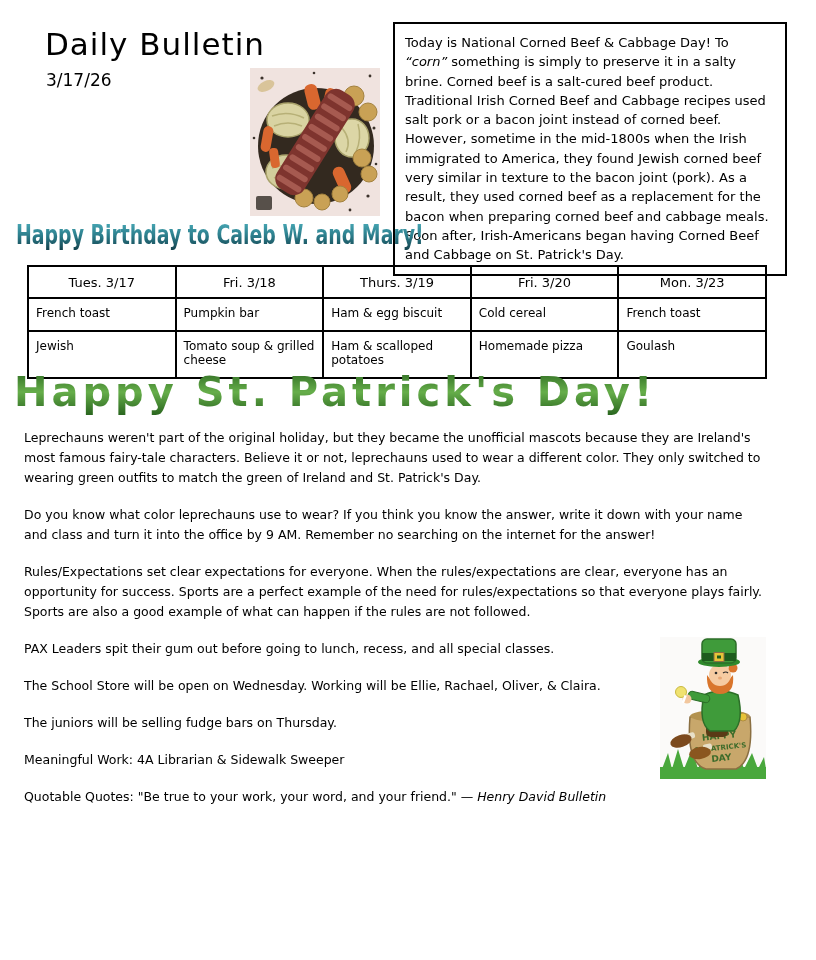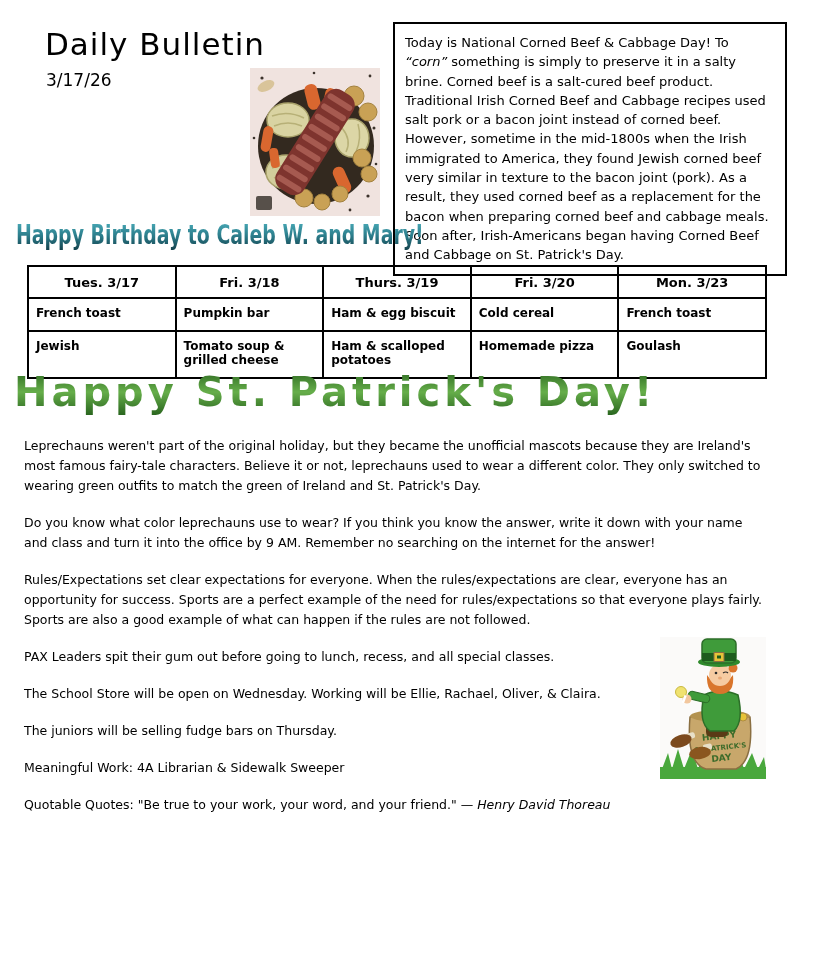--- a/index.html
+++ b/index.html
@@ -17,37 +17,37 @@
 
   .info-box{position:absolute;left:393px;top:22px;width:370px;min-height:212px;border:2px solid #000;
             padding:9px 10px;font-size:13px;line-height:19.3px;}
   .info-box i{font-style:italic;}
 
   .birthday{position:absolute;left:16px;top:219px;font-size:27px;font-weight:bold;
             white-space:nowrap;transform:scaleX(0.70);transform-origin:0 0;color:#2e7f8d;}
 
   .menu-table{position:absolute;left:27px;top:265px;width:740px;border-collapse:collapse;
               table-layout:fixed;}
-  .menu-table th,.menu-table td{border:2px solid #000;font-weight:bold;}
+  .menu-table th,.menu-table td{border:2px solid #000;font-weight:normal;}
   .menu-table th{font-size:13px;height:26px;text-align:center;padding:2px 4px;}
   .menu-table td{font-size:12px;text-align:left;vertical-align:top;padding:7px 7px;}
   .menu-table tbody tr:first-child td{height:17px;}
   .menu-table tbody tr:last-child td{height:31px;}
 
   .headline{position:absolute;left:14px;top:369px;width:796px;font-size:40px;font-weight:bold;
             letter-spacing:4px;white-space:nowrap;color:#2f6b26;}
 
   @supports (-webkit-background-clip: text){
     .birthday{background:linear-gradient(180deg,#4fb3c0 0%,#2b7c8a 55%,#14424d 100%);
               -webkit-background-clip:text;background-clip:text;color:transparent;}
     .headline{background:linear-gradient(180deg,#2a661f 0%,#66ae4a 50%,#2a661f 100%);
               -webkit-background-clip:text;background-clip:text;color:transparent;}
   }
 
-  .body-text{position:absolute;left:24px;top:428px;width:745px;font-size:12.5px;line-height:20px;margin-top:8px;}
+  .body-text{position:absolute;left:24px;top:428px;width:745px;font-size:12.5px;line-height:20px;}
   .body-text p{margin:0 0 17px 0;}
   .body-text i{font-style:italic;}
 
   .leprechaun{position:absolute;left:660px;top:637px;width:106px;height:142px;}
   svg{display:block;}
 </style>
 </head>
 <body>
 
 <div class="page">
@@ -149,21 +149,21 @@
   <div class="headline">Happy St. Patrick's Day!</div>
 
   <div class="body-text">
     <p>Leprechauns weren't part of the original holiday, but they became the unofficial mascots because they are Ireland's most famous fairy-tale characters. Believe it or not, leprechauns used to wear a different color. They only switched to wearing green outfits to match the green of Ireland and St. Patrick's Day.</p>
     <p>Do you know what color leprechauns use to wear? If you think you know the answer, write it down with your name and class and turn it into the office by 9 AM. Remember no searching on the internet for the answer!</p>
     <p>Rules/Expectations set clear expectations for everyone. When the rules/expectations are clear, everyone has an opportunity for success. Sports are a perfect example of the need for rules/expectations so that everyone plays fairly. Sports are also a good example of what can happen if the rules are not followed.</p>
     <p>PAX Leaders spit their gum out before going to lunch, recess, and all special classes.</p>
     <p>The School Store will be open on Wednesday. Working will be Ellie, Rachael, Oliver, &amp; Claira.</p>
     <p>The juniors will be selling fudge bars on Thursday.</p>
     <p>Meaningful Work: 4A Librarian &amp; Sidewalk Sweeper</p>
-    <p><span>Quotable Quotes: "Be true to your work, your word, and your friend." — </span><i>Henry David Thoreau</i></p>
+    <p><span>Quotable Quotes: "Be true to your work, your word, and your friend." — </span><i>Henry David Bulletin</i></p>
   </div>
 
   <div class="leprechaun">
     <svg width="106" height="142" viewBox="0 0 106 142">
       <rect width="106" height="142" fill="#fbfaf9"></rect>
       <rect x="0" y="130" width="106" height="12" fill="#49a83c"></rect>
       <path d="M2,132 L8,116 12,132 18,112 24,132 32,112 38,132 46,110 54,132 62,112 70,132 78,114 84,132 92,116 98,132 104,120 106,132 0,132 Z" fill="#49a83c"></path>
       <path d="M30,80 Q26,126 46,132 L76,132 Q94,124 90,80 Q60,72 30,80 Z" fill="#c8a76b" stroke="#8a6f42" stroke-width="1.5"></path>
       <ellipse cx="60" cy="79" rx="30" ry="6" fill="#b3924f"></ellipse>
       <g fill="#e7c338" stroke="#a3823f" stroke-width="0.8">

